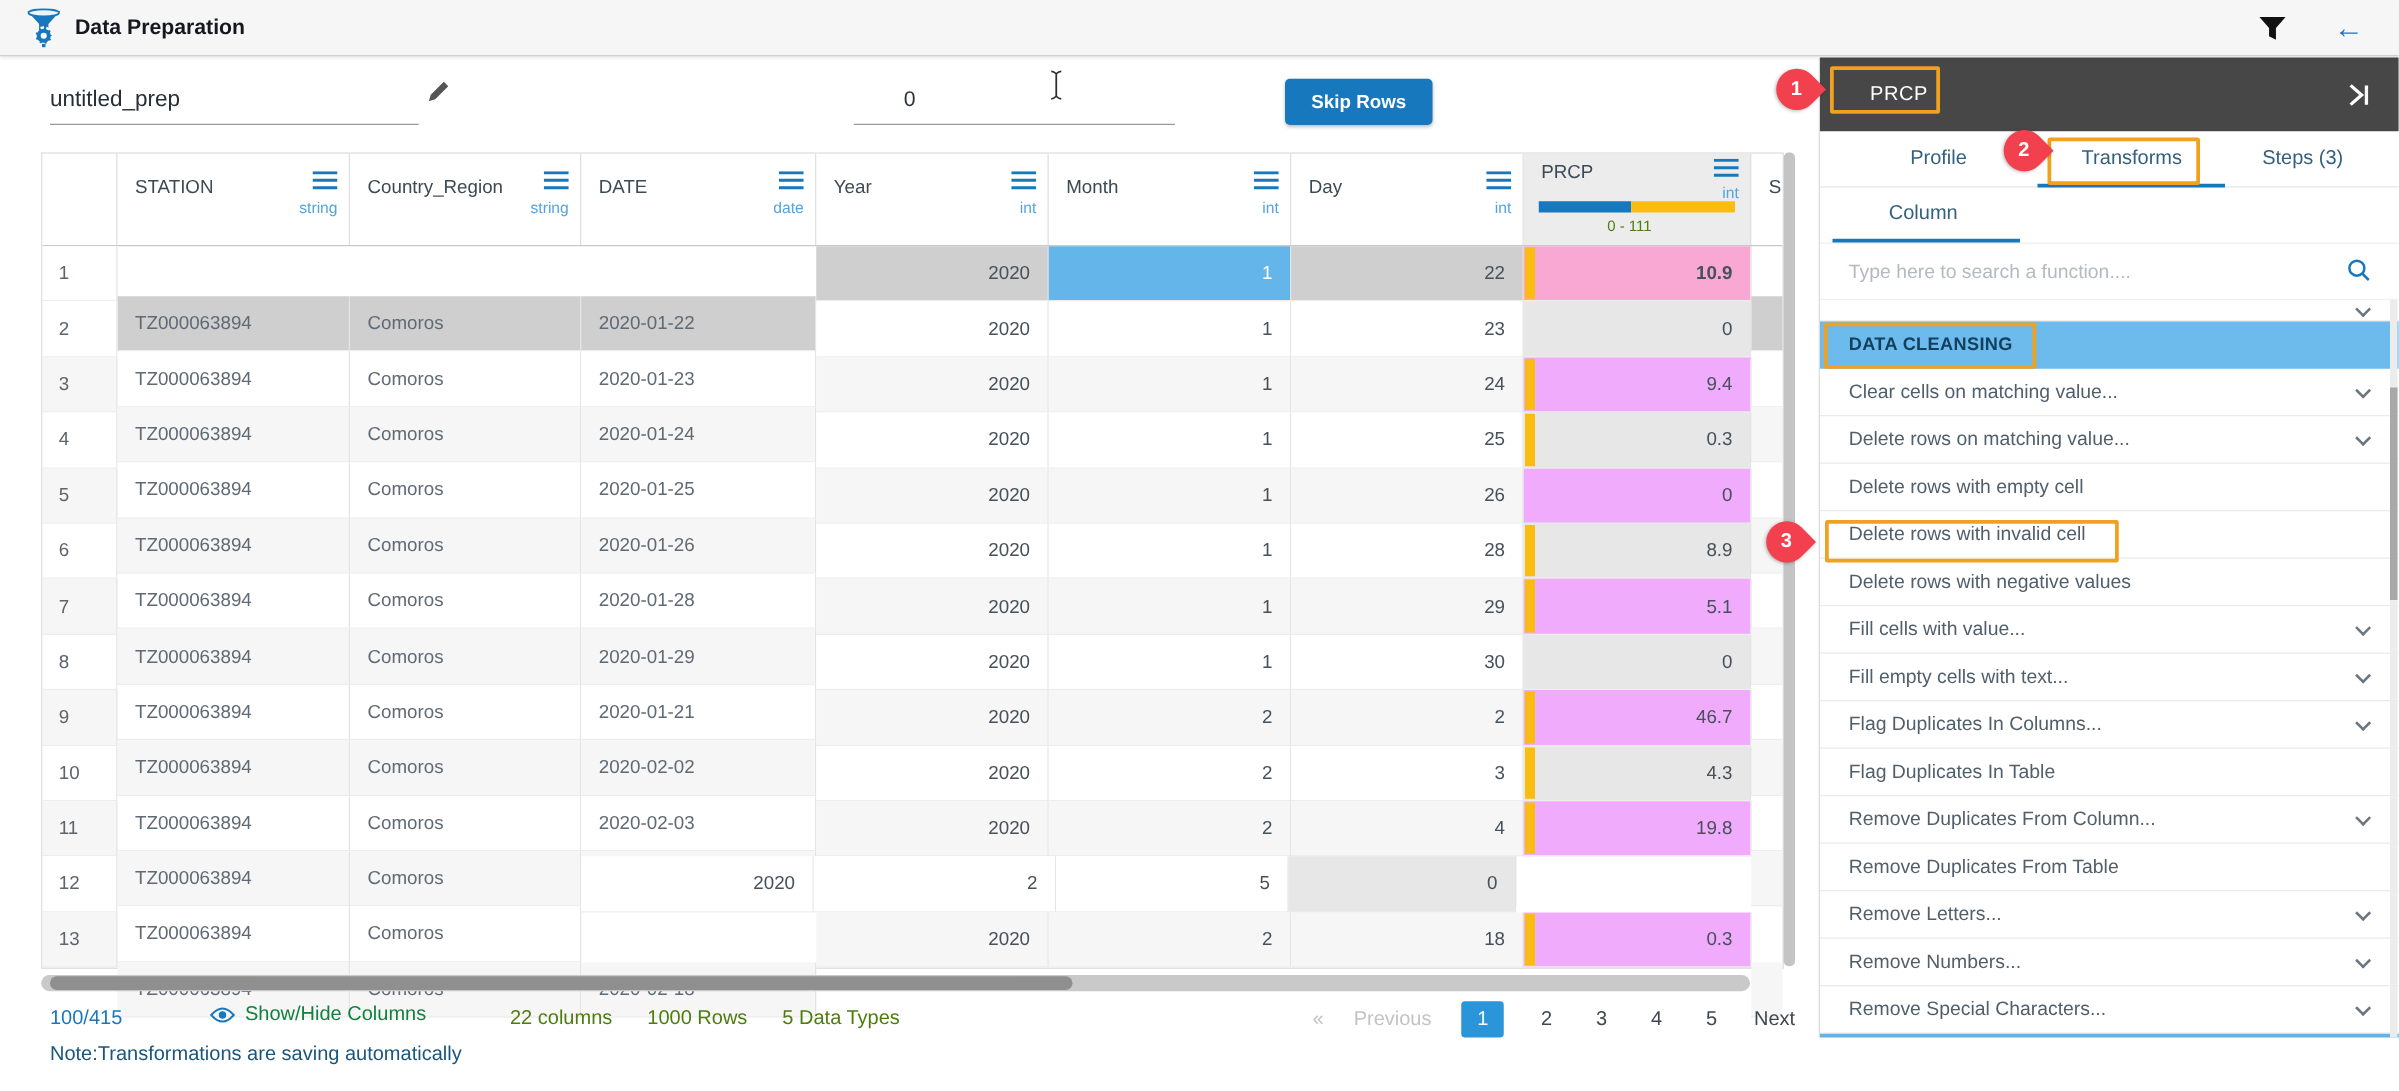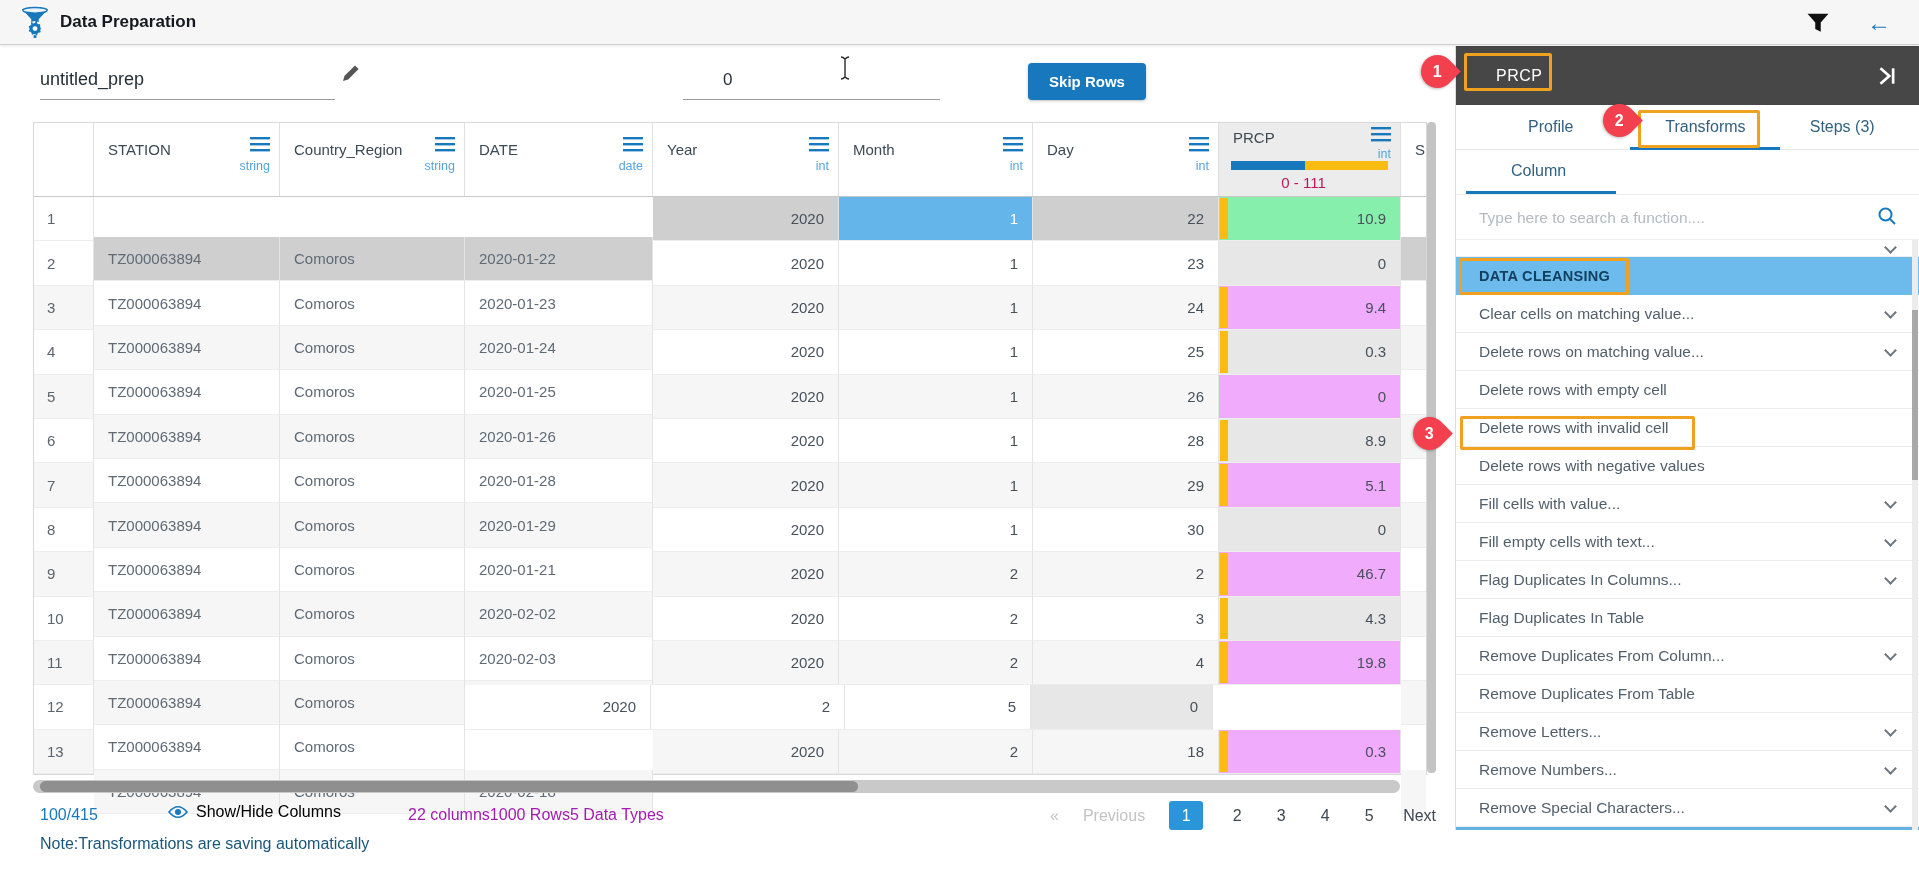--- a/index.html
+++ b/index.html
@@ -36,50 +36,50 @@
   .hname { position:absolute; left:14px; top:18px; font-size:15px; color:#3c4a55; }
   .hmenu { position:absolute; right:9px; top:14px; }
   .htype { position:absolute; right:9px; top:36px; font-size:12.5px; color:#55a4de; }
   .hcell.prcpcol { background:#ececec; }
   .hcell.prcpcol .hname { top:6px; }
   .hcell.prcpcol .hmenu { top:4px; }
   .hcell.prcpcol .htype { top:24px; }
   .colorbar { position:absolute; left:12px; right:12px; top:38px; height:9px; display:flex; }
   .colorbar .seg-blue { width:47%; height:9px; background:#1878bd; }
   .colorbar .seg-amber { width:53%; height:9px; background:#fbbc12; }
-  .hrange { position:absolute; left:0; right:12px; top:51px; text-align:center; font-size:15px; color:#be185d; }
+  .hrange { position:absolute; left:0; right:12px; top:51px; text-align:center; font-size:12px; color:#4d7c0f; }
 
   .row { display:flex; height:44.4px; }
   .cell { position:relative; border-right:1px solid #e4e4e4; border-bottom:1px solid #ededed;
     height:44.4px; display:flex; align-items:center; font-size:15px; background:#fff; }
   .cell:last-child { border-right:none; }
   .cell.t { padding-left:14px; color:#5f6a75; justify-content:flex-start;margin-top:40px; }
   .cell.n { padding-right:14px; color:#47515b; justify-content:flex-end; }
   .cell.numcol { padding-left:13px; color:#5c646c; justify-content:flex-start; }
   .row.alt .cell { background:#f6f6f6; }
   .cell.prcpcell { background:#e7e7e7; }
   .row.alt .cell.prcpcell { background:#f0abfc; }
   .row.sel .cell { background:#cfcfcf; }
   .row.sel .cell.numcol { background:#ffffff; }
   .row.sel .cell.monthcell { background:#64b5e9; color:#fff; }
-  .row.sel .cell.prcpcell { background:#86efac; }
+  .row.sel .cell.prcpcell { background:#f9a8d4;font-weight:bold; }
   .prcp-bar { position:absolute; left:1px; top:1px; bottom:1px; width:8px; background:#fbbc12; }
 
   .w0{width:60px} .w1{width:186px} .w2{width:185px} .w3{width:188px} .w4{width:186px}
   .w5{width:194px} .w6{width:186px} .w7{width:182px} .w8{width:25px}
 
   .vscroll { position:absolute; left:1427px; top:122px; width:9px; height:651px; background:#c4c4c4; border-radius:4px; }
   .hscroll-track { position:absolute; left:33px; top:780px; width:1367px; height:13px; background:#c9c9c9; border-radius:7px; }
   .hscroll-thumb { position:absolute; left:40px; top:781px; width:818px; height:11px; background:#8f8f8f; border-radius:6px; }
 
   
   .f-count { position:absolute; left:40px; top:806px; font-size:16px; color:#1878bd; }
   .f-showhide { position:absolute; left:168px; top:803px; display:flex; align-items:center; gap:8px;
-    font-size:16px; color:#000000; }
-  .f-stats { position:absolute; left:408px; top:806px; display:flex; font-size:16px; color:#a21caf; }
+    font-size:16px; color:#15803d; }
+  .f-stats { position:absolute; left:408px; top:806px; display:flex; gap:28px; font-size:16px; color:#4d7c0f; }
   .note { position:absolute; left:40px; top:835px; font-size:16px; color:#1a567c; }
   .pagination { position:absolute; left:1050px; top:801px; display:flex; align-items:center; gap:24px;
     font-size:16px; color:#3f4750; }
   .pg-muted { color:#c3c3c3; }
   .pg-page { min-width:20px; text-align:center; }
   .pg-page.active { background:#2a95d8; color:#fff; width:34px; height:29px; line-height:29px;
     border-radius:3px; }
 
   
   .panel { position:absolute; left:1455px; top:46px; width:464px; height:784px; background:#fff;

